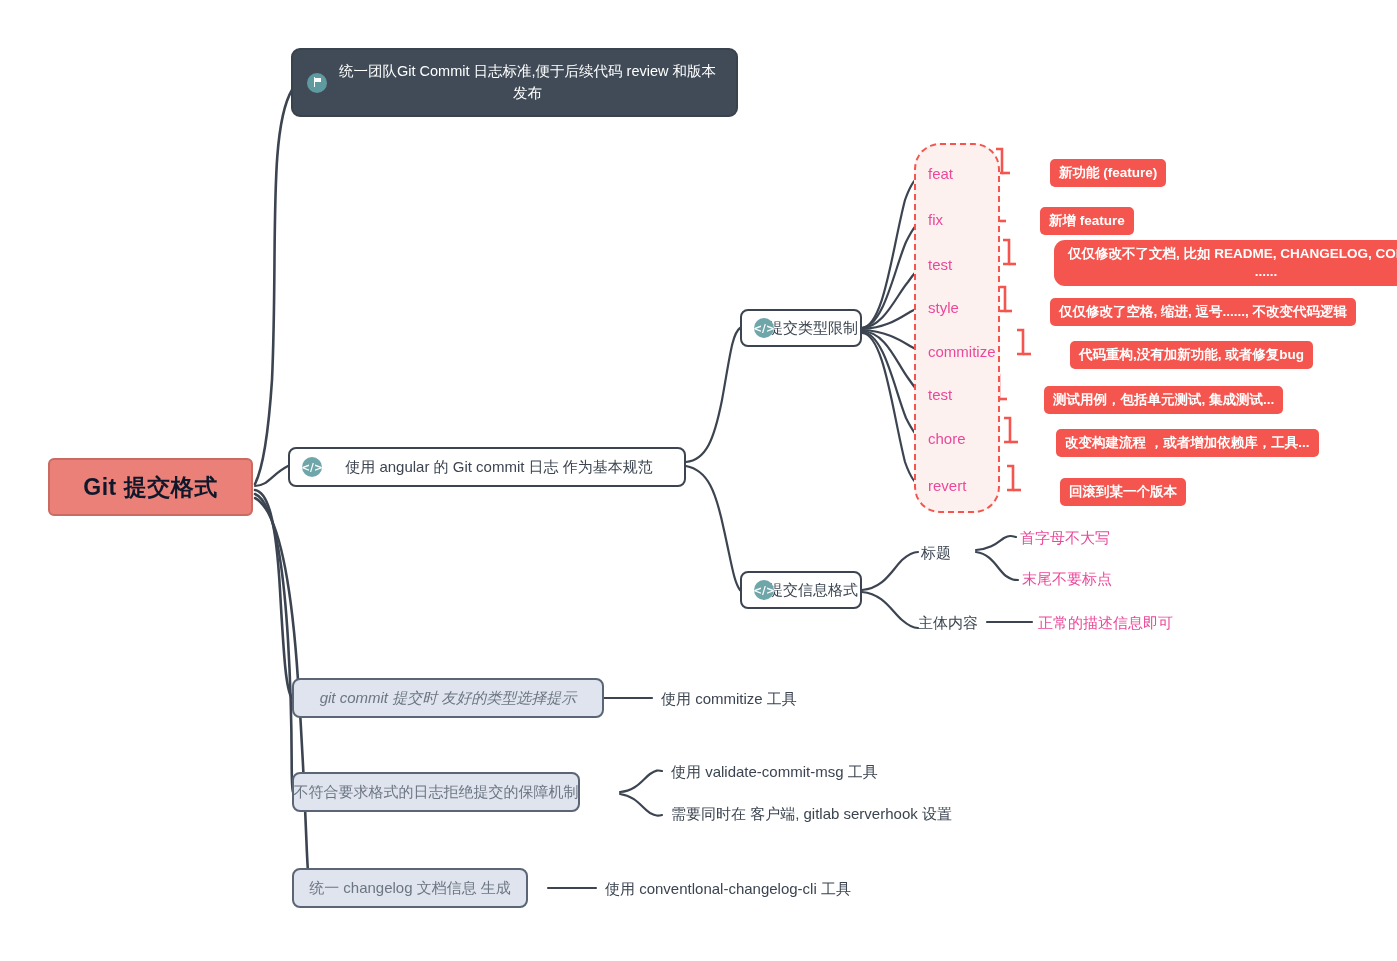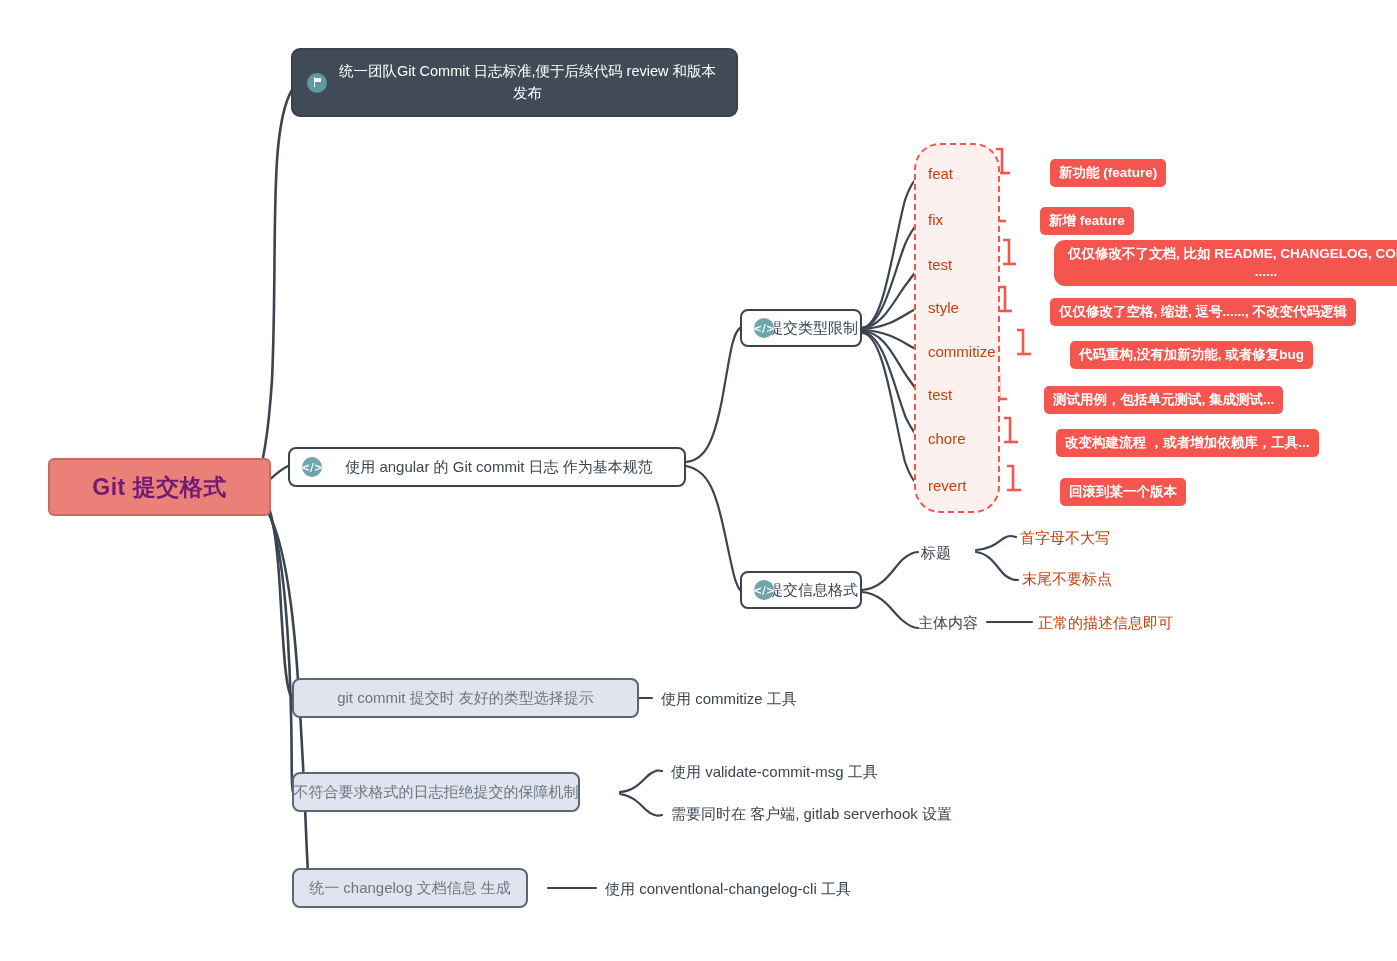--- a/index.html
+++ b/index.html
@@ -26,25 +26,25 @@
     position: absolute;
     display: flex;
     align-items: center;
     justify-content: center;
     white-space: nowrap;
   }
 
   
   .root {
     left: 48px; top: 458px;
-    width: 223px; height: 58px;
+    width: 205px; height: 58px;
     background: #ea8077;
     border: 2px solid #c96a63;
     border-radius: 6px;
-    color: #701a75;
+    color: #0f172a;
     font-size: 23px;
     font-weight: bold;
     letter-spacing: .5px;
   }
 
   
   .dark-node {
     left: 291px; top: 48px;
     width: 447px; height: 69px;
     background: #404b57;
@@ -105,21 +105,21 @@
     width:1.6px; height:10px; background:#fff;
   }
   .ic .flagglyph::after {
     content:''; position:absolute; left:3.4px; top:0.5px;
     width:6px; height:4.6px; background:#fff;
   }
 
   
   .leaf {
     position: absolute;
-    color: #c2410c;
+    color: #ec4899;
     font-size: 15px;
     white-space: nowrap;
   }
   .leaf.bold { font-weight: normal; color: #3b4450; }
 
   
   .redpill {
     position: absolute;
     background: #f4564f;
     color: #ffffff;
@@ -274,21 +274,21 @@
 
   <div class="redpill" style="left:1024px; top:478px;">回滚到某一个版本</div>
 
   <div class="leaf bold" style="left:921px; top:544px;">标题</div>
   <div class="leaf" style="left:1020px; top:529px;">首字母不大写</div>
   <div class="leaf" style="left:1022px; top:570px;">末尾不要标点</div>
 
   <div class="leaf bold" style="left:918px; top:614px;">主体内容</div>
   <div class="leaf" style="left:1038px; top:614px;">正常的描述信息即可</div>
 
-  <div class="node blue-node" style="left:292px; top:678px; width:347px;">
+  <div class="node blue-node" style="left:292px; top:678px; width:312px;font-style:italic;">
     <span>git commit 提交时 友好的类型选择提示</span>
   </div>
   <div class="leaf bold" style="left:661px; top:690px;">使用 commitize  工具</div>
 
   <div class="node blue-node" style="left:292px; top:772px; width:288px;">
     <span>不符合要求格式的日志拒绝提交的保障机制</span>
   </div>
   <div class="leaf bold" style="left:671px; top:763px;">使用 validate-commit-msg 工具</div>
   <div class="leaf bold" style="left:671px; top:805px;">需要同时在 客户端, gitlab serverhook 设置</div>
 

